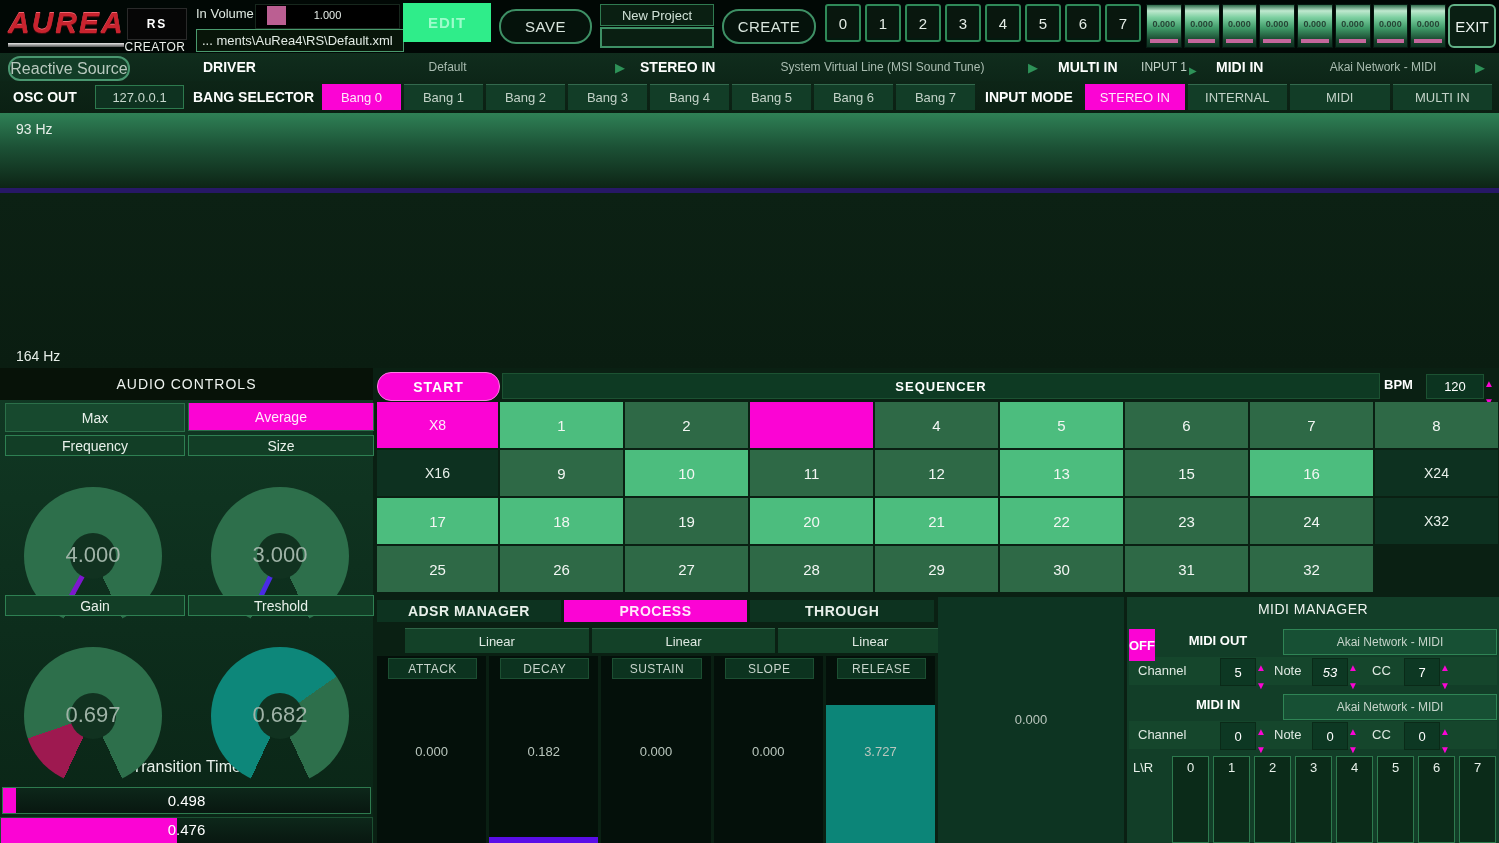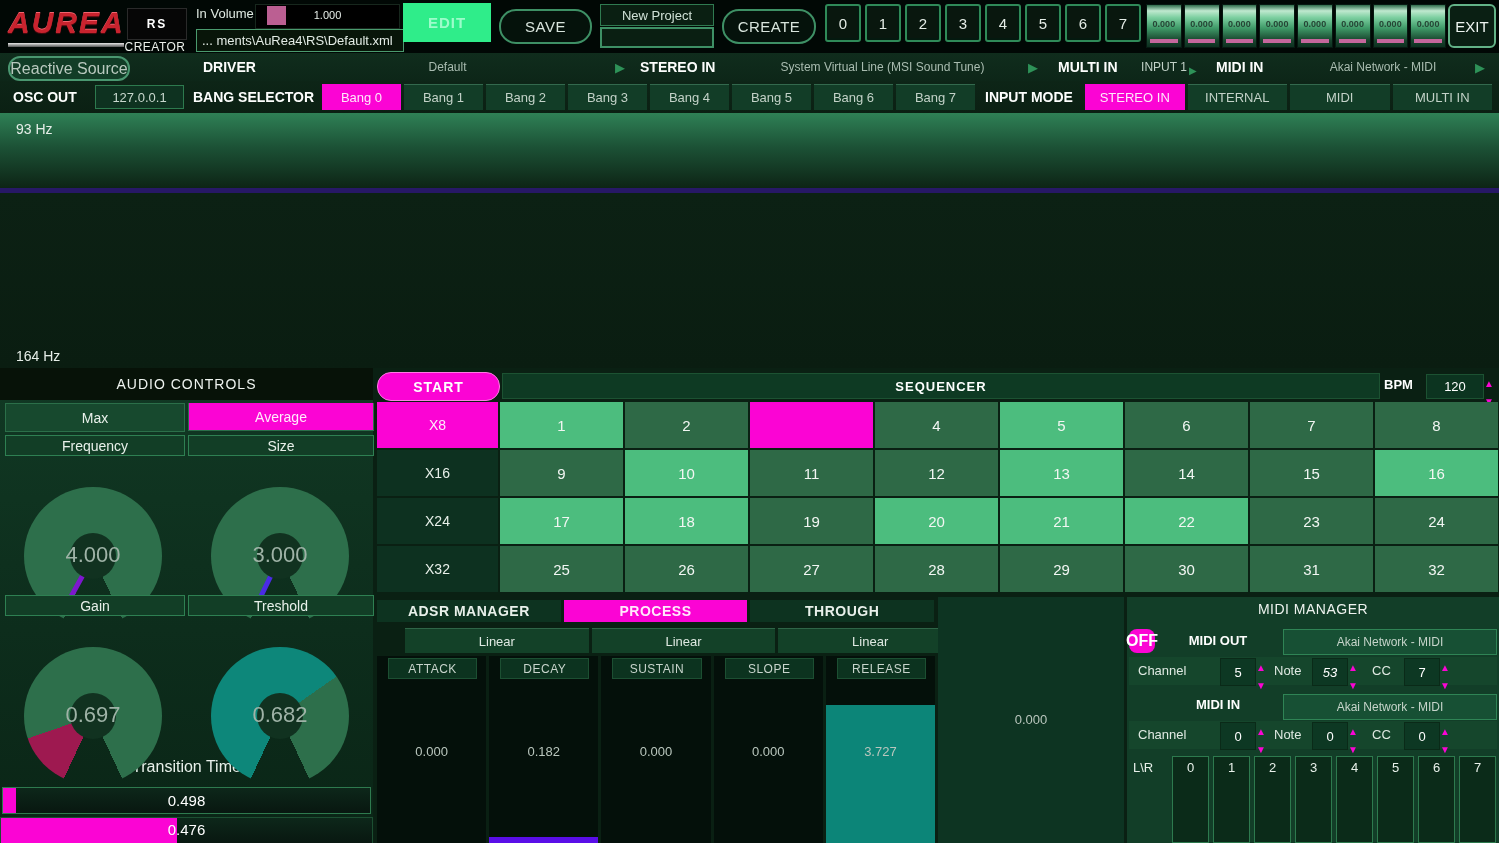--- a/index.html
+++ b/index.html
@@ -91,21 +91,21 @@
   .fader .flabel{position:absolute;left:10%;top:2px;width:80%;height:19px;background:#0c331f;border:1px solid #1c4f32;color:#c8d4cc;font-size:12px;letter-spacing:.5px;display:flex;align-items:center;justify-content:center;}
   .fader .fval{position:absolute;left:0;right:0;top:88px;text-align:center;font-size:13px;color:#b9c6bd;z-index:2;}
   .fader .ffill{position:absolute;left:0;right:0;bottom:0;}
 
   
   #output-panel{position:absolute;left:938px;top:597px;width:186px;height:246px;background:#0d3422;}
   #output-panel .fval{position:absolute;left:0;right:0;top:115px;text-align:center;font-size:13px;color:#b9c6bd;}
   #midi-panel{position:absolute;left:1127px;top:597px;width:372px;height:246px;background:#123e28;}
   .midi-title{position:absolute;left:0;top:4px;width:100%;text-align:center;font-size:14px;color:#eef3ef;letter-spacing:.5px;}
   .midi-rowbg{position:absolute;left:2px;width:368px;height:28px;background:#15462c;}
-  .off-btn{position:absolute;left:2px;top:32px;width:26px;height:24px;background:#fb04d4;color:#fff;font-size:16px;font-weight:600;display:flex;align-items:center;justify-content:center;border-radius:8px;}
+  .off-btn{position:absolute;left:2px;top:32px;width:26px;height:32px;background:#fb04d4;color:#fff;font-size:13px;font-weight:600;display:flex;align-items:center;justify-content:center;}
   .midi-io-label{position:absolute;width:120px;text-align:center;font-size:13px;font-weight:700;color:#fdfefd;}
   .dev-box{position:absolute;left:156px;width:212px;height:24px;background:#175034;border:1px solid #2f8455;color:#c6d4ca;font-size:12px;display:flex;align-items:center;justify-content:center;}
   .mlabel{position:absolute;font-size:13px;color:#dfe9e2;}
   .mv{position:absolute;width:34px;height:26px;background:#0d3823;border:1px solid #0a2a18;color:#fff;font-size:13px;display:flex;align-items:center;justify-content:center;}
   #lr-cols{position:absolute;left:45px;top:159px;width:324px;height:87px;display:flex;gap:4px;}
   .lr-col{flex:1;border:1px solid #2d7a4e;background:#0b2b19;color:#e8f0ea;font-size:13px;text-align:center;padding-top:3px;box-sizing:border-box;}
   .lr-label{position:absolute;left:6px;top:163px;font-size:13px;color:#e8f0ea;}
 </style>
 </head>
 <body>
@@ -282,21 +282,20 @@
       <div class="seq-cell on">5</div>
       <div class="seq-cell">6</div>
       <div class="seq-cell">7</div>
       <div class="seq-cell">8</div>
       <div class="seq-rowhead">X16</div>
       <div class="seq-cell">9</div>
       <div class="seq-cell on">10</div>
       <div class="seq-cell">11</div>
       <div class="seq-cell">12</div>
       <div class="seq-cell on">13</div>
-      <div class="seq-cell">14</div>
       <div class="seq-cell">15</div>
       <div class="seq-cell on">16</div>
       <div class="seq-rowhead">X24</div>
       <div class="seq-cell on">17</div>
       <div class="seq-cell on">18</div>
       <div class="seq-cell">19</div>
       <div class="seq-cell on">20</div>
       <div class="seq-cell on">21</div>
       <div class="seq-cell on">22</div>
       <div class="seq-cell">23</div>

